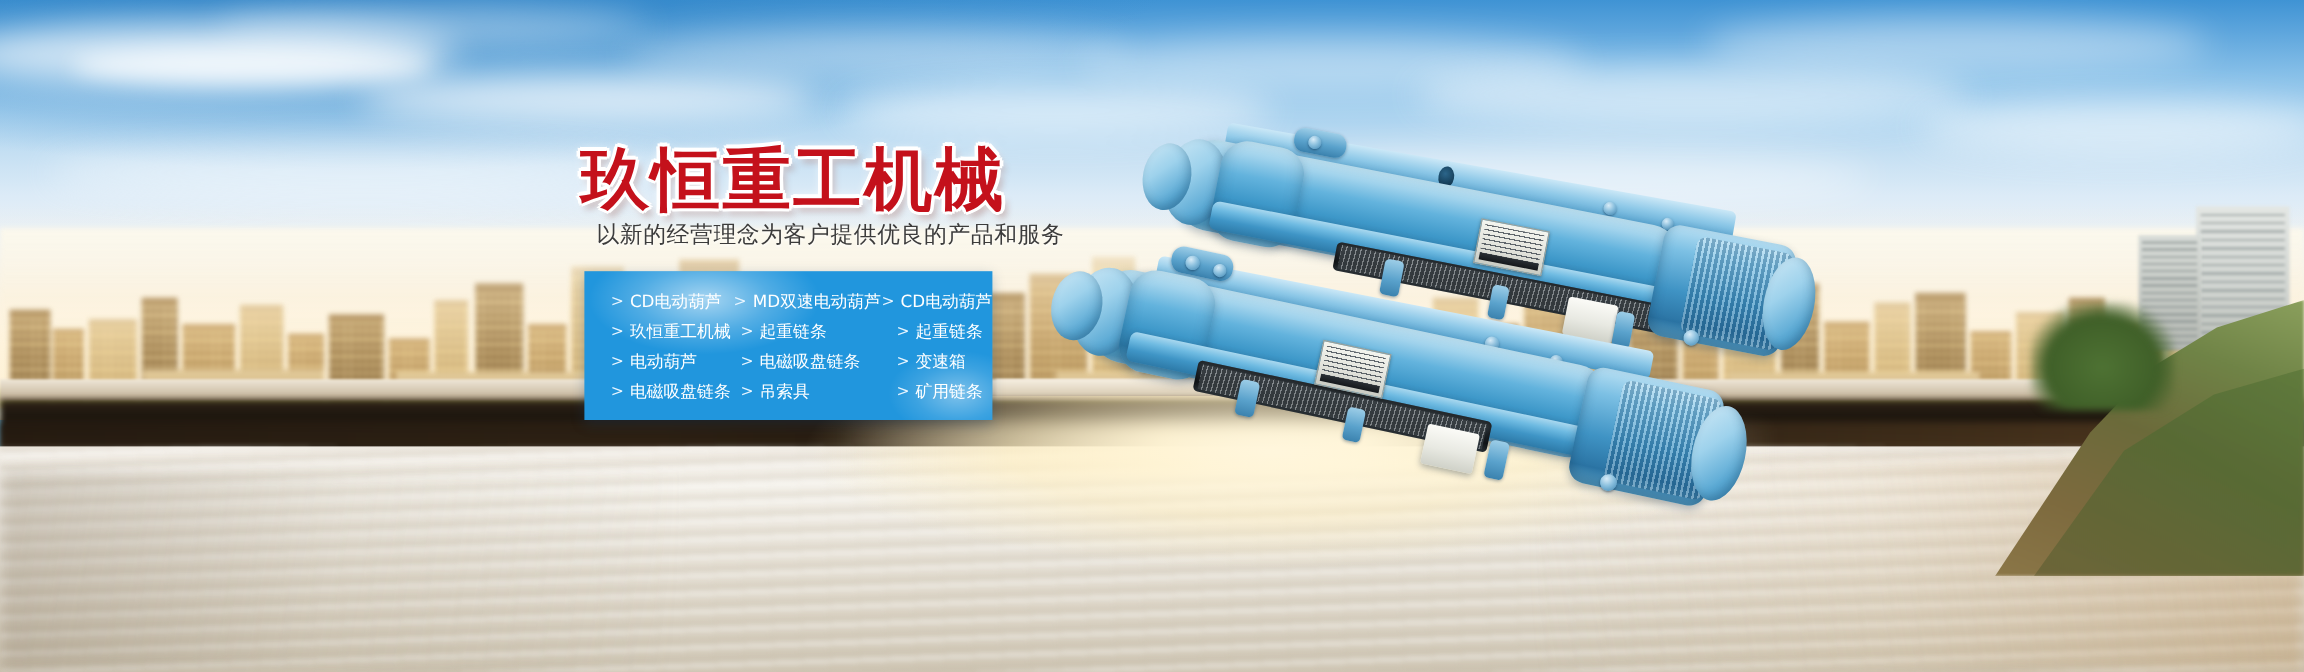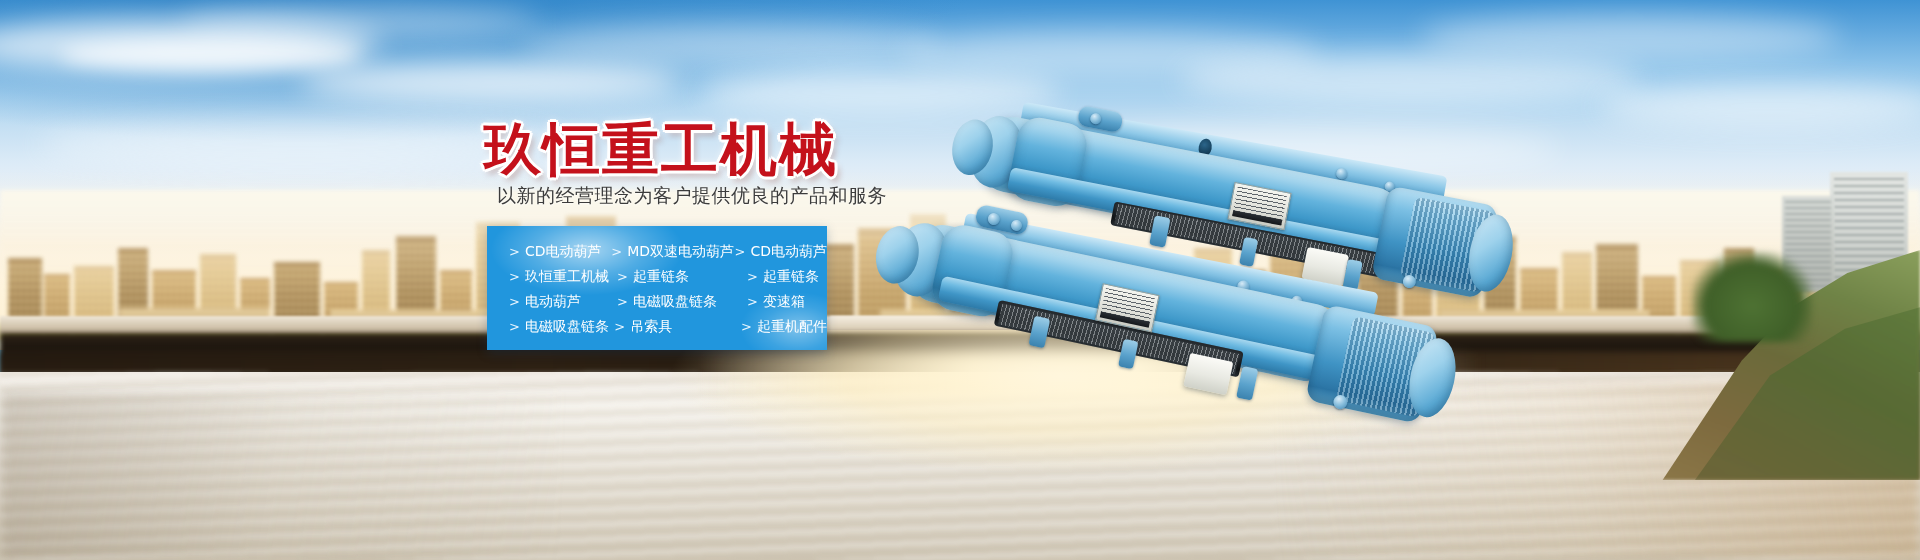--- a/index.html
+++ b/index.html
@@ -523,19 +523,19 @@
           <div class="pitem c1">
             <span class="chev">&gt;</span>
             <span>电磁吸盘链条</span>
           </div>
           <div class="pitem c2">
             <span class="chev">&gt;</span>
             <span>吊索具</span>
           </div>
           <div class="pitem c3">
             <span class="chev">&gt;</span>
-            <span>起重机配件</span>
+            <span>矿用链条</span>
           </div>
         </div>
       </div>
   </div>
 
 </div>
 
 </body></html>

